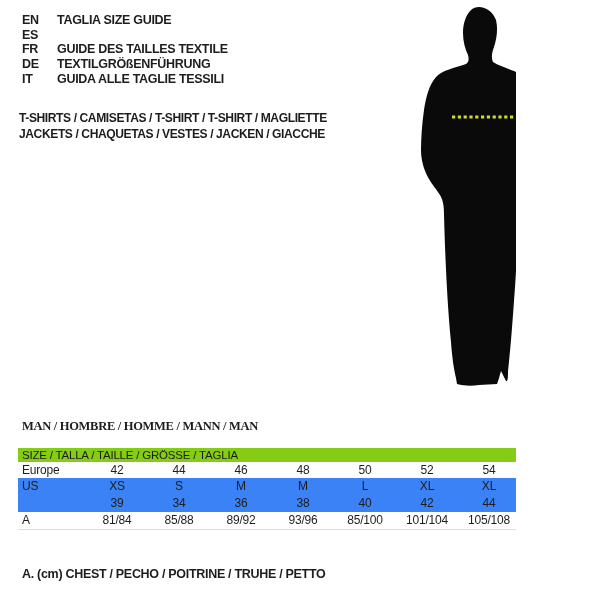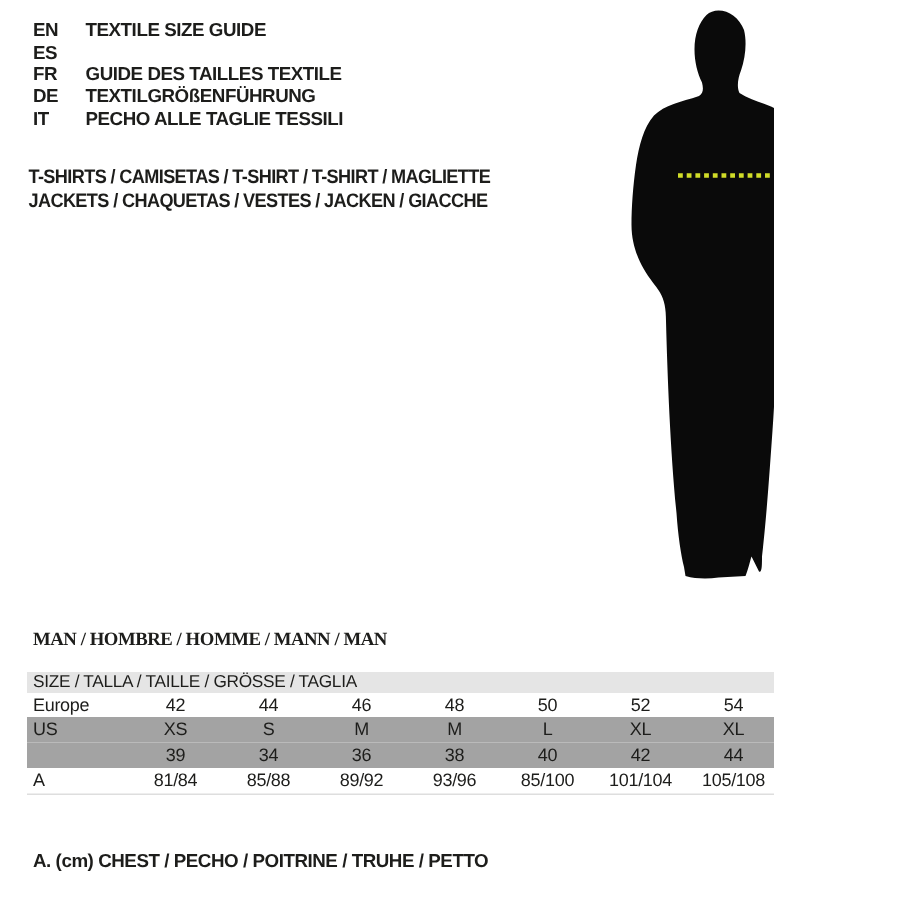--- a/index.html
+++ b/index.html
@@ -35,59 +35,59 @@
     font-weight:bold; font-size:12.5px; letter-spacing:-0.3px; white-space:nowrap;font-family:Liberation Serif, serif;
   }
 
   
   .size-table {
     position:absolute; left:18px; top:448px; width:564px;
     font-size:12px; letter-spacing:-0.2px;
     border-bottom:1px solid #dedede;
   }
   .t-header {
-    background:#e5e5e5; height:14px; line-height:14px;
+    background:#84cc16; height:14px; line-height:14px;
     padding-left:4px; font-size:11.5px; white-space:nowrap;
   }
   .t-row { display:flex; height:17px; line-height:17px; }
   .t-row.first { height:16px; line-height:16px; }
-  .t-row.stripe { background:#a3a3a3; }
+  .t-row.stripe { background:#3b82f6; }
   .t-label { width:64px; flex:0 0 64px; padding-left:4px; text-align:left; }
   .t-cell { flex:1 1 0; text-align:center; }
 
   
   .footnote {
     position:absolute; left:22px; top:567px;
     font-weight:bold; font-size:12.5px; letter-spacing:-0.3px; white-space:nowrap;
   }
 </style>
 </head>
 <body>
 
 <div class="canvas">
 
   <div class="lang-block">
     <div class="lang-row">
       <span class="lang-code">EN</span>
-      <span class="lang-label">TEXTILE SIZE GUIDE</span>
+      <span class="lang-label">TAGLIA SIZE GUIDE</span>
     </div>
     <div class="lang-row">
       <span class="lang-code">ES</span>
     </div>
     <div class="lang-row">
       <span class="lang-code">FR</span>
       <span class="lang-label">GUIDE DES TAILLES TEXTILE</span>
     </div>
     <div class="lang-row">
       <span class="lang-code">DE</span>
       <span class="lang-label">TEXTILGRÖßENFÜHRUNG</span>
     </div>
     <div class="lang-row">
       <span class="lang-code">IT</span>
-      <span class="lang-label">PECHO ALLE TAGLIE TESSILI</span>
+      <span class="lang-label">GUIDA ALLE TAGLIE TESSILI</span>
     </div>
   </div>
 
   <div class="cat-block">
     <div>T-SHIRTS / CAMISETAS / T-SHIRT / T-SHIRT / MAGLIETTE</div>
     <div>JACKETS / CHAQUETAS / VESTES / JACKEN / GIACCHE</div>
   </div>
 
   <svg class="figure-svg" viewBox="0 0 600 600" xmlns="http://www.w3.org/2000/svg">
     <path d="M 471 10

